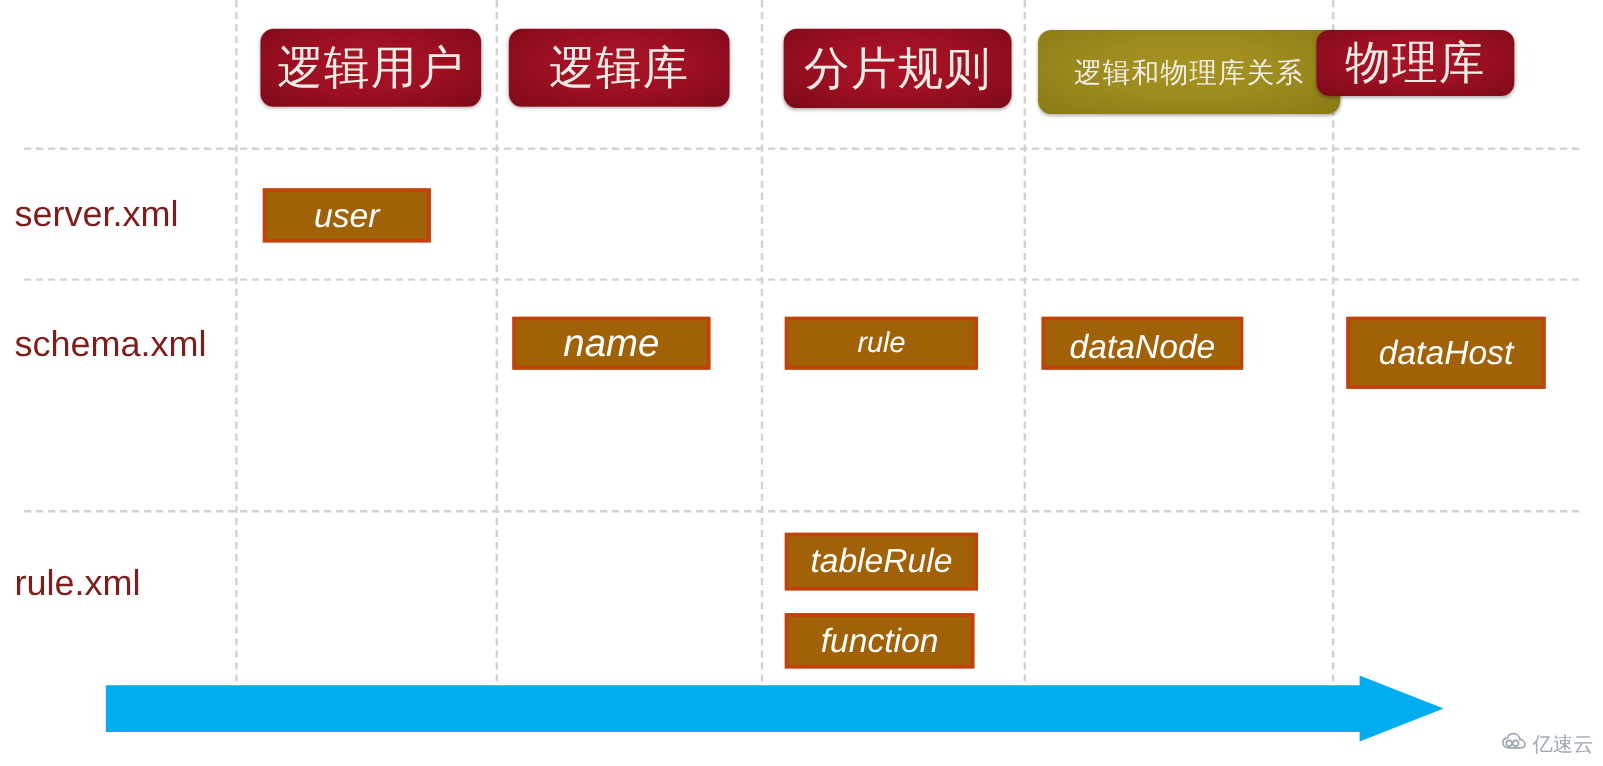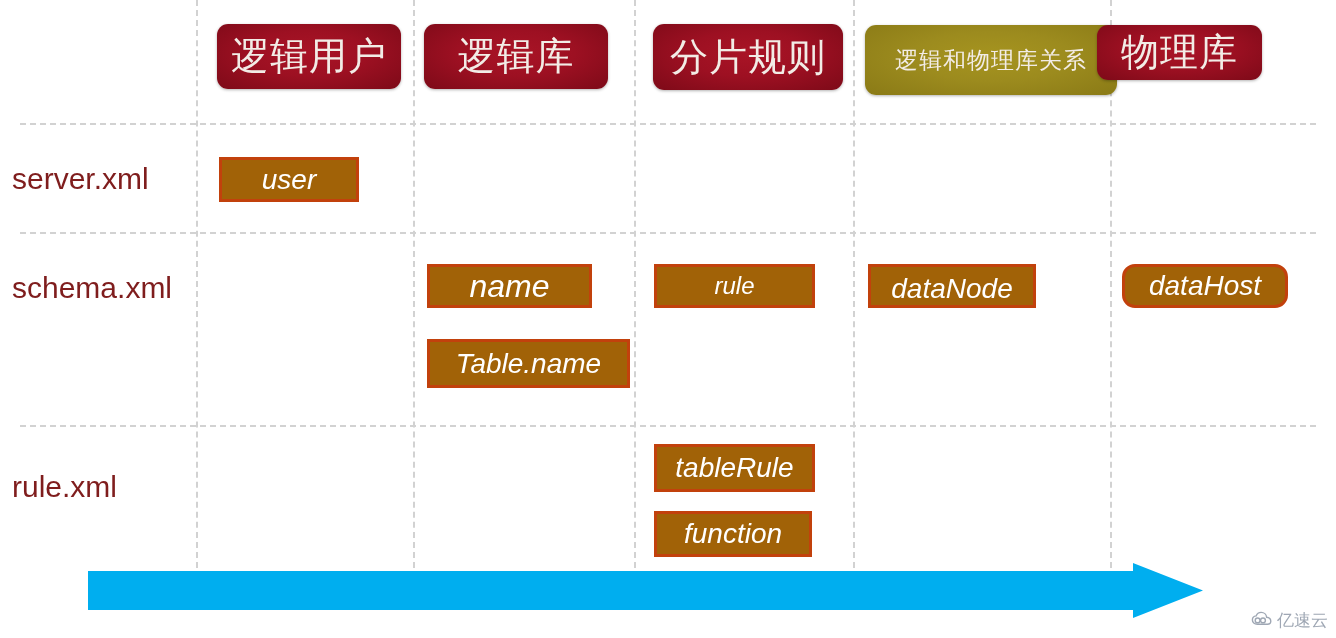--- a/index.html
+++ b/index.html
@@ -147,33 +147,30 @@
   <div class="rowlabel" style="left:12px; top:470px;">rule.xml</div>
 
   <div class="field" style="left:219px; top:157px; width:140px; height:45px; font-size:28px;">
     <span>user</span>
   </div>
 
   <div class="field" style="left:427px; top:264px; width:165px; height:44px; font-size:32px;">
     <span>name</span>
   </div>
 
-  <div class="field" style="left:427px; top:339px; width:203px; height:49px; font-size:28px;">
-    <span>Table.name</span>
-  </div>
 
   <div class="field" style="left:654px; top:264px; width:161px; height:44px; font-size:24px;">
     <span>rule</span>
   </div>
 
   <div class="field" style="left:868px; top:264px; width:168px; height:44px; font-size:28px;align-items:flex-end;">
     <span>dataNode</span>
   </div>
 
-  <div class="field" style="left:1122px; top:264px; width:166px; height:44px; font-size:28px;border-radius:13px;">
+  <div class="field" style="left:1122px; top:264px; width:166px; height:60px; font-size:28px;">
     <span>dataHost</span>
   </div>
 
   <div class="field" style="left:654px; top:444px; width:161px; height:48px; font-size:28px;">
     <span>tableRule</span>
   </div>
 
   <div class="field" style="left:654px; top:511px; width:158px; height:46px; font-size:28px;">
     <span>function</span>
   </div>

